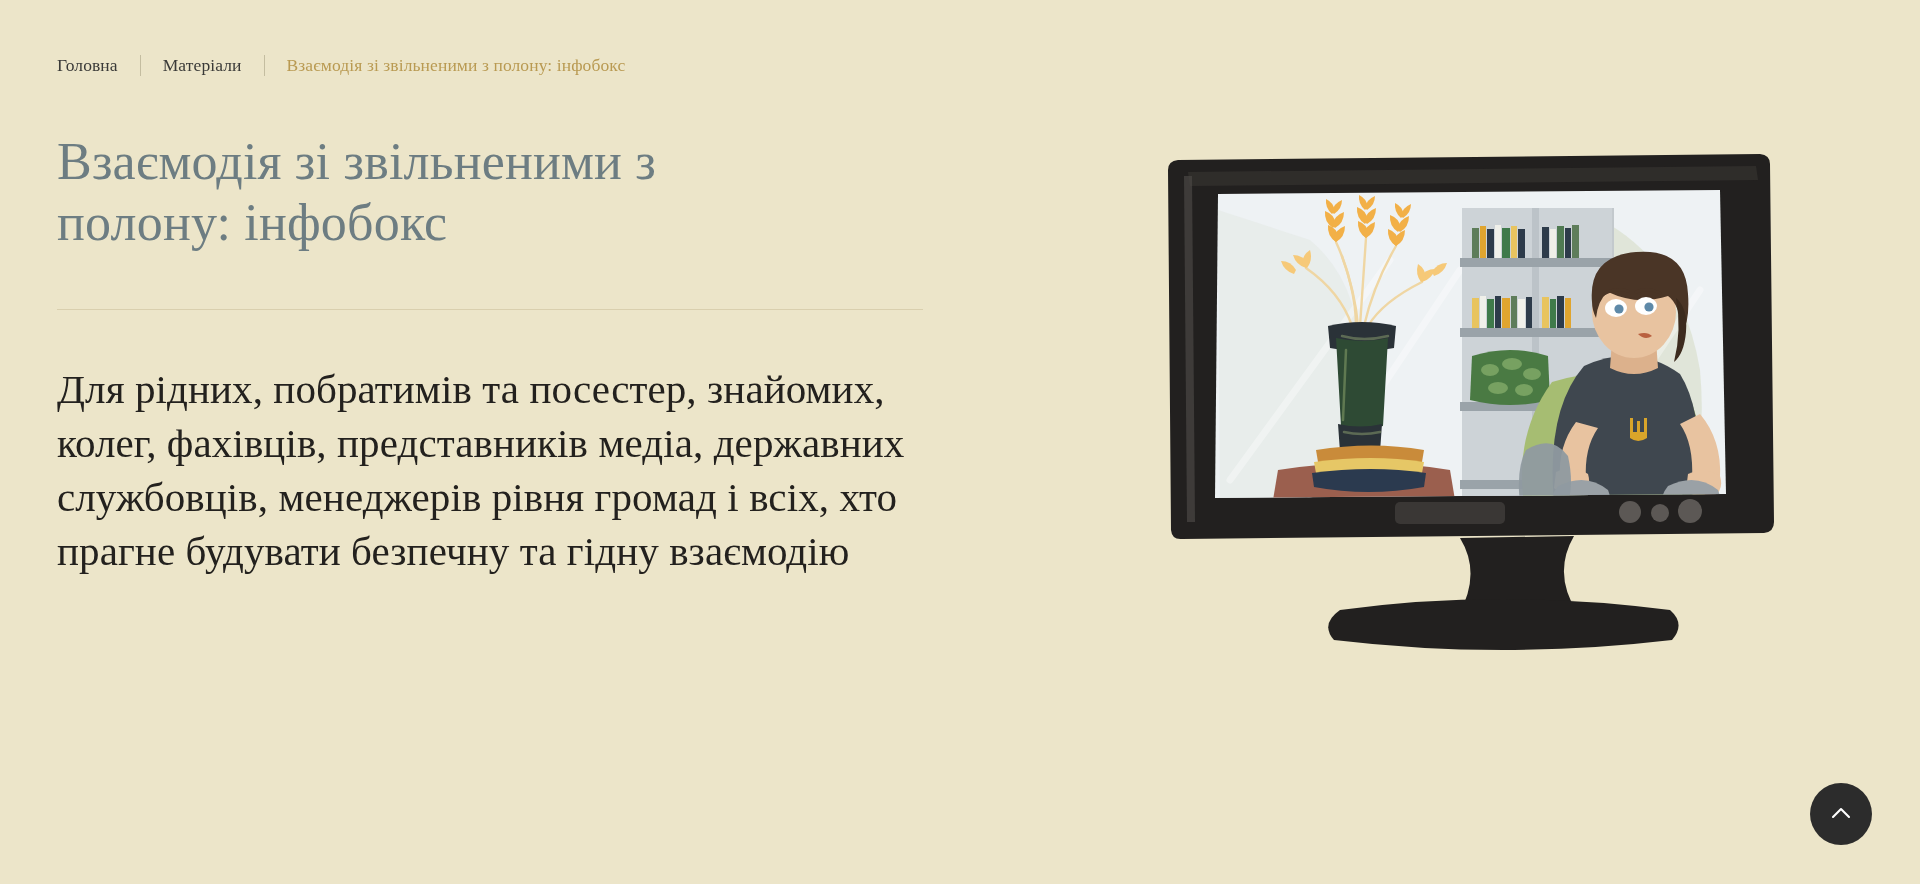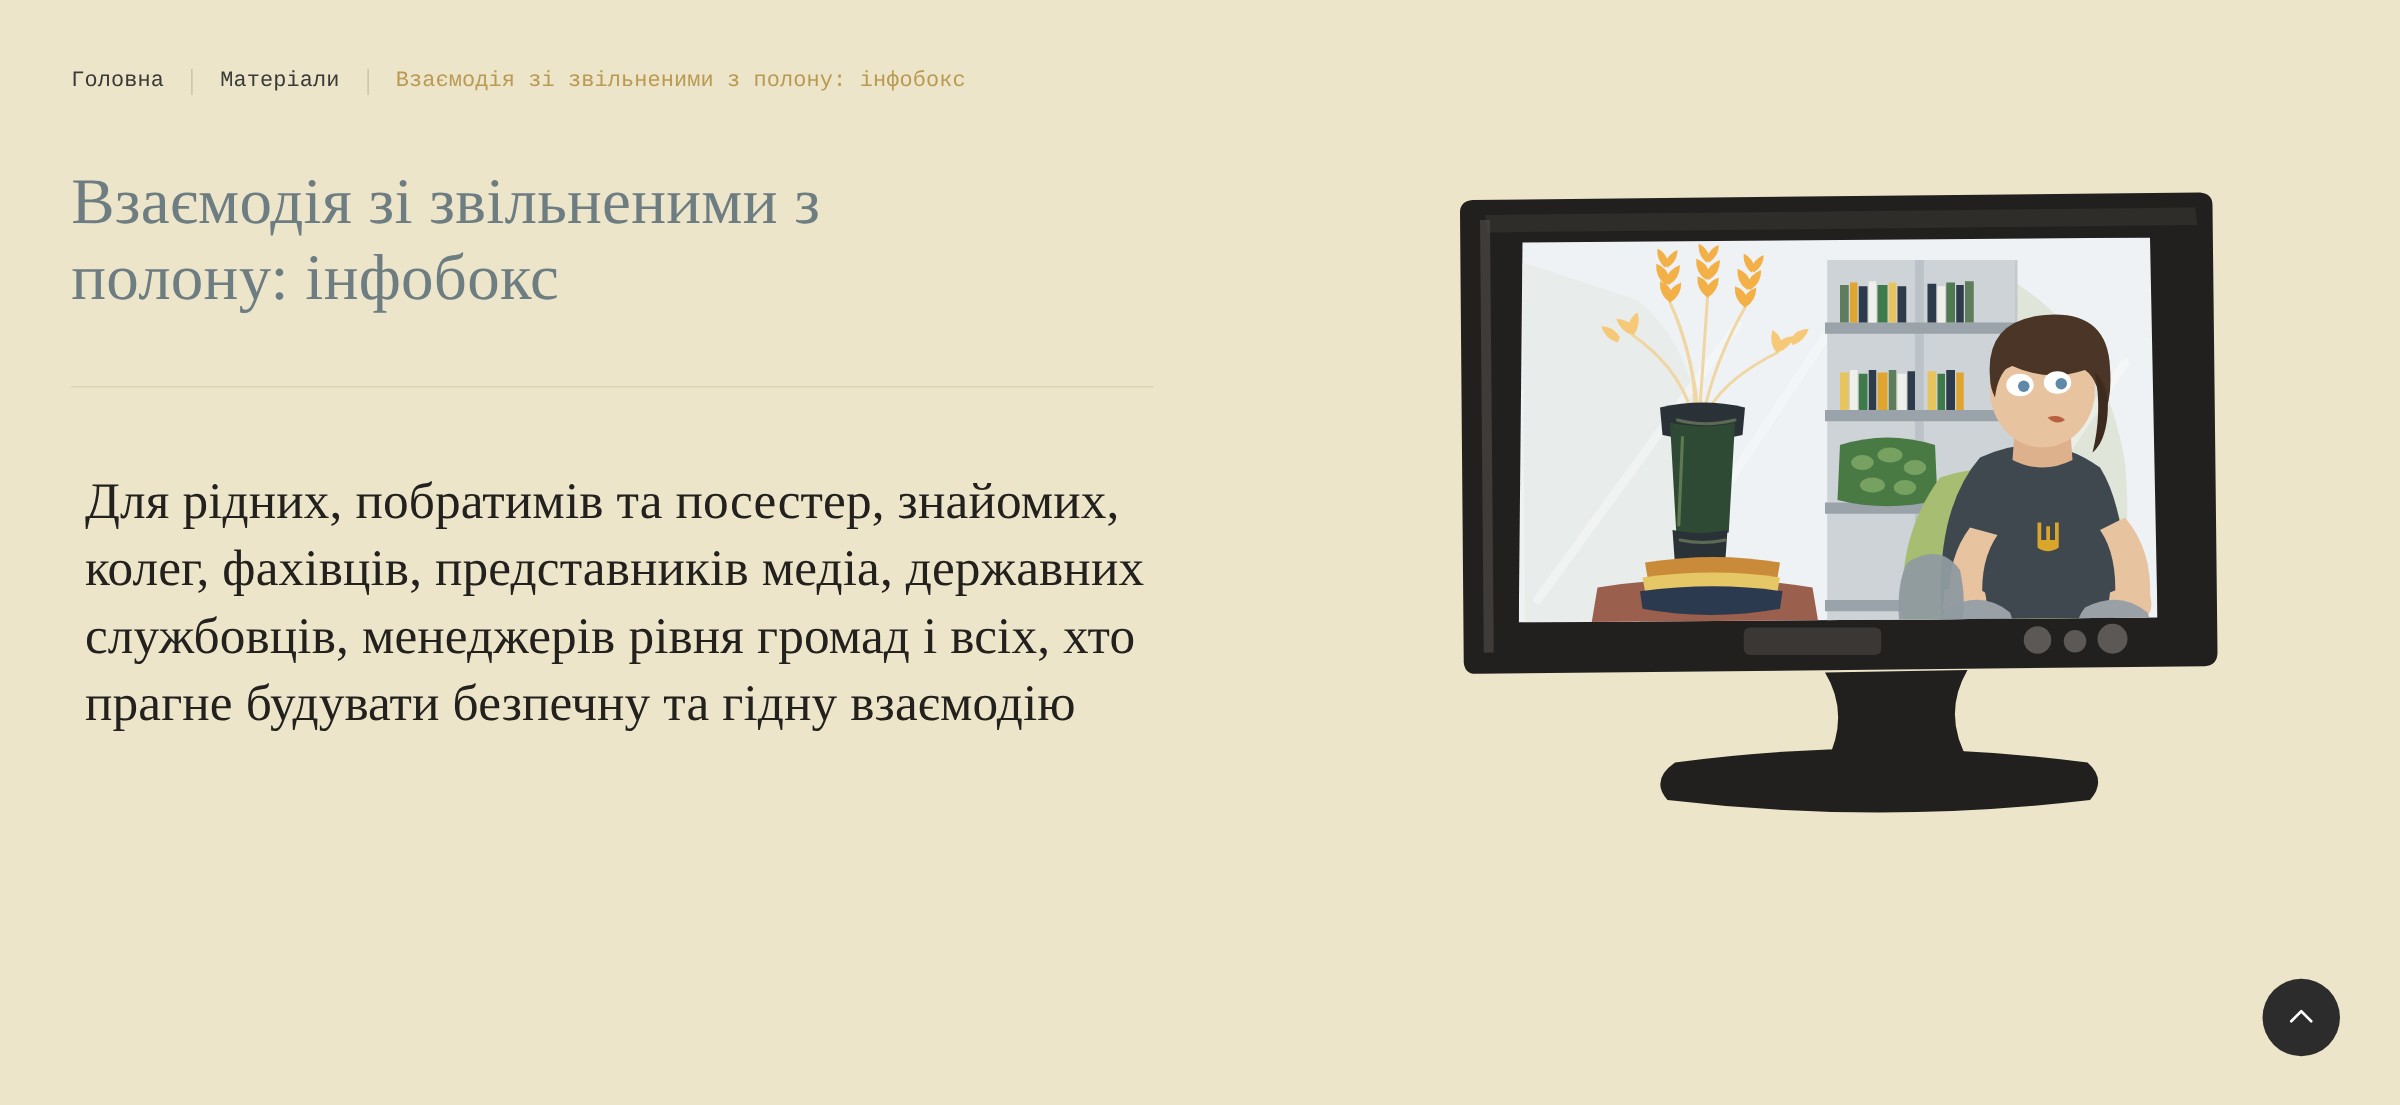--- a/index.html
+++ b/index.html
@@ -23,21 +23,21 @@
   }
 
   
   .breadcrumb {
     position: absolute;
     left: 57px;
     top: 52px;
     display: flex;
     align-items: center;
     height: 26px;
-    font-family: Liberation Mono, monospace;
+    font-family: Liberation Serif, serif;
     font-size: 17.5px;
     letter-spacing: .1px;
     text-align: right;
   }
   .crumb {
     color: #3a3a38;
     white-space: nowrap;
     text-decoration: none;
   }
   .crumb.current {
@@ -72,21 +72,21 @@
     width: 866px;
     height: 1px;
     background: #d9cfae;
     margin-top: 55px;
   }
   .lead {
     font-family: "Liberation Serif", serif;
     font-size: 41px;
     line-height: 1.32;
     color: #23211e;
-    margin: 11px;
+    margin: 0;
     padding-top: 52px;
     max-width: 1010px;
     letter-spacing: .1px;
   }
 
   
   .illustration {
     position: absolute;
     left: 1160px;
     top: 150px;

